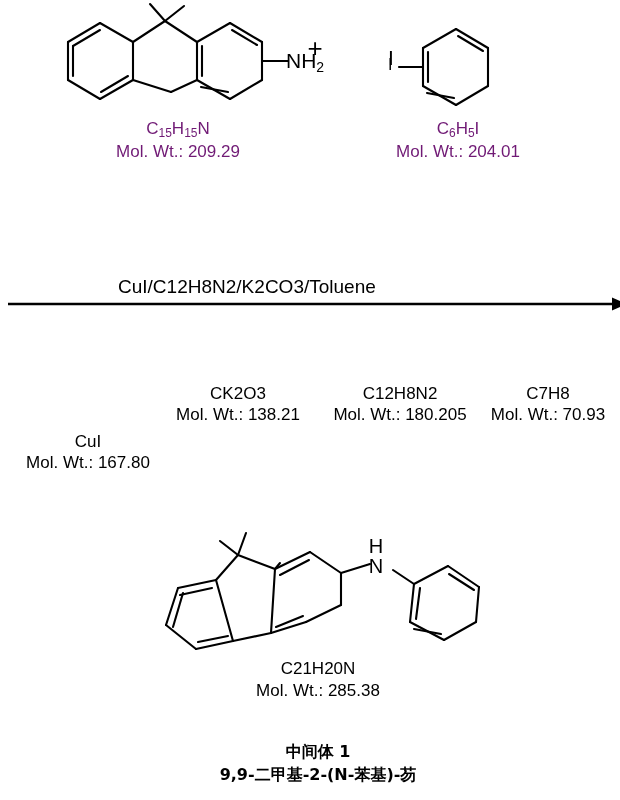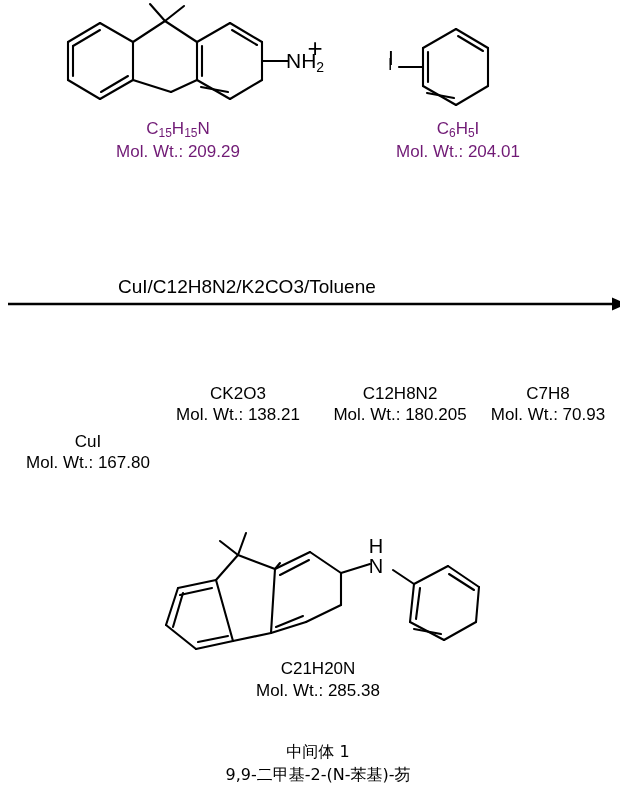--- a/index.html
+++ b/index.html
@@ -69,20 +69,21 @@
     line-height: 22px;
     white-space: nowrap;
   }
 
   .cn-caption {
     text-align: center;
     font-size: 16px;
     line-height: 23px;
     white-space: nowrap;
     font-family: "DejaVu Sans", sans-serif;
+    font-weight: bold;
   }
 
   svg { display: block; overflow: visible; }
   .bond {
     stroke: #000000;
     stroke-width: 2.1;
     fill: none;
     stroke-linecap: round;
   }
 </style>

